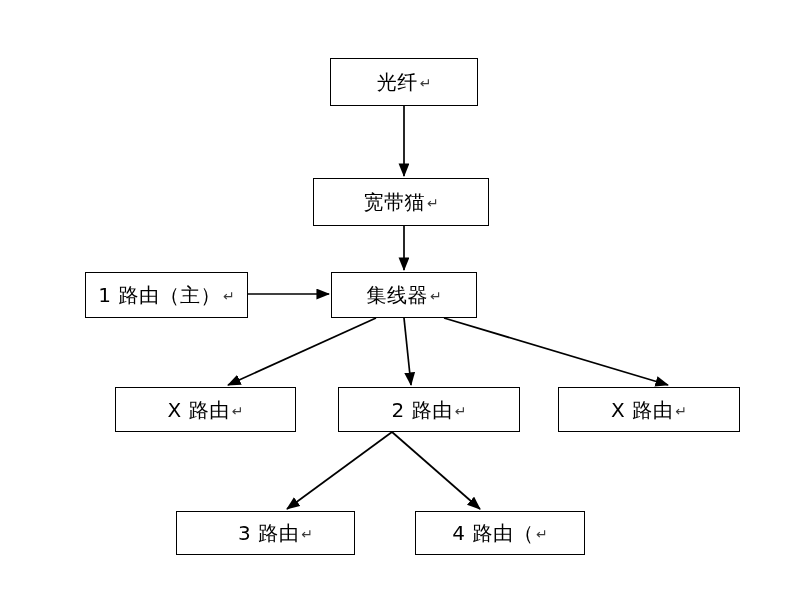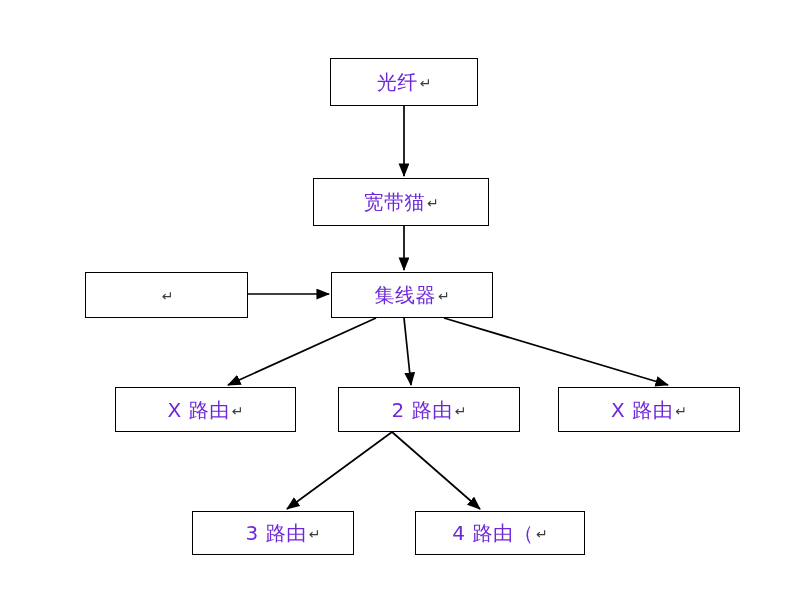--- a/index.html
+++ b/index.html
@@ -32,40 +32,40 @@
     background: #ffffff;
     border: 1.6px solid #000000;
     display: flex;
     align-items: center;
     justify-content: center;
     white-space: nowrap;
   }
   .node-label {
     font-size: 20px;
     line-height: 1;
-    color: #6d28d9;
+    color: #000000;
     letter-spacing: 0.5px;
     display: inline-block;
   }
   .pilcrow {
     font-size: 14px;
     color: #3b3b3b;
     margin-left: 2px;
     position: relative;
     top: 1px;
   }
   
   #node-fiber        { left: 330px; top: 58px;  width: 148px; height: 48px; }
   #node-modem        { left: 313px; top: 178px; width: 176px; height: 48px; }
   #node-router1      { left: 85px;  top: 272px; width: 163px; height: 46px; }
-  #node-hub          { left: 331px; top: 272px; width: 162px; height: 46px; }
+  #node-hub          { left: 331px; top: 272px; width: 146px; height: 46px; }
   #node-routerx-left { left: 115px; top: 387px; width: 181px; height: 45px; }
   #node-router2      { left: 338px; top: 387px; width: 182px; height: 45px; }
   #node-routerx-right{ left: 558px; top: 387px; width: 182px; height: 45px; }
-  #node-router3      { left: 192px; top: 511px; width: 162px; height: 44px; padding-left: 20px; }
+  #node-router3      { left: 176px; top: 511px; width: 179px; height: 44px; padding-left: 20px; }
   #node-router4      { left: 415px; top: 511px; width: 170px; height: 44px; text-align: right; }
 </style>
 </head>
 <body>
 
 <div id="diagram-canvas">
 
   <svg id="edge-layer" viewBox="0 0 800 600" width="800" height="600" xmlns="http://www.w3.org/2000/svg">
     <defs>
       <marker id="arrowhead" markerWidth="9" markerHeight="9" refX="7.4" refY="3.2" orient="auto" markerUnits="strokeWidth">
@@ -94,20 +94,21 @@
     <span class="node-label">光纤</span>
       <span class="pilcrow">↵</span>
   </div>
 
   <div class="node-box" id="node-modem">
     <span class="node-label">宽带猫</span>
       <span class="pilcrow">↵</span>
   </div>
 
   <div class="node-box" id="node-router1">
+    <span class="node-label">1 路由（主）</span>
       <span class="pilcrow">↵</span>
   </div>
 
   <div class="node-box" id="node-hub">
     <span class="node-label">集线器</span>
       <span class="pilcrow">↵</span>
   </div>
 
   <div class="node-box" id="node-routerx-left">
     <span class="node-label">X 路由</span>

